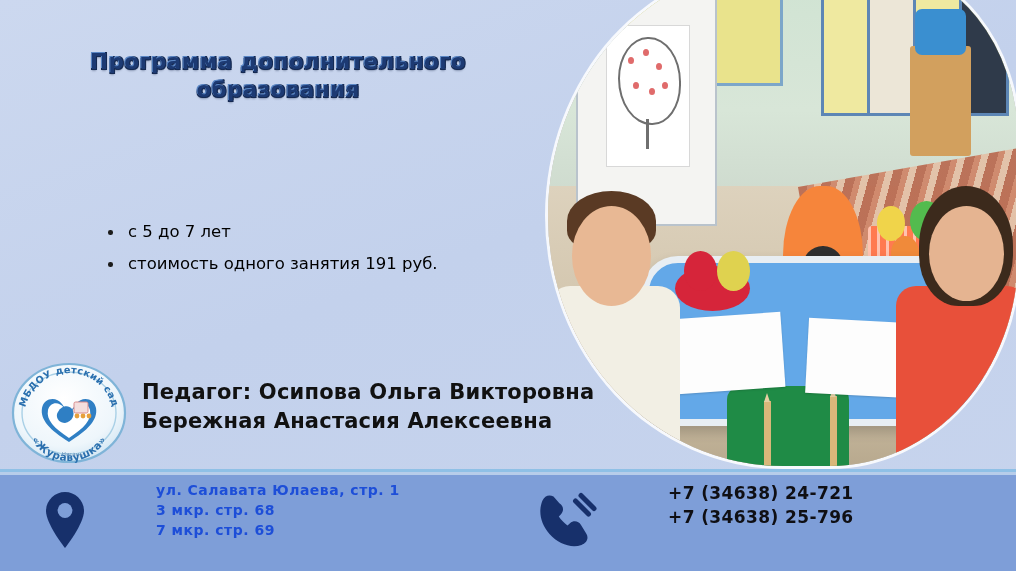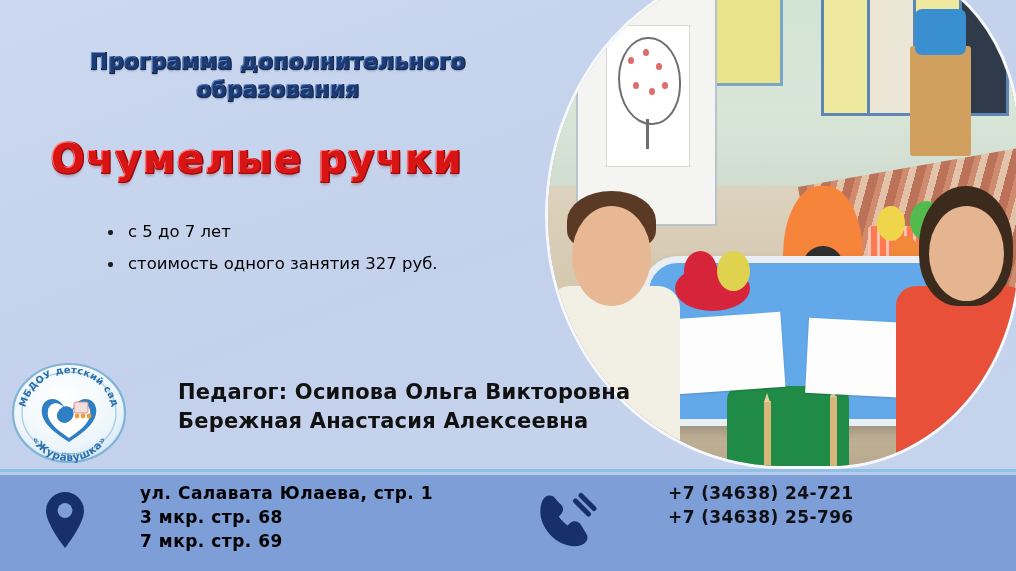--- a/index.html
+++ b/index.html
@@ -196,21 +196,20 @@
     position: absolute;
     left: 142px;
     top: 378px;
     font-family: "DejaVu Sans", sans-serif;
     font-weight: 700;
     font-size: 21px;
     line-height: 1.38;
     color: #111111;
     letter-spacing: .2px;
     white-space: nowrap;
-    margin-left: 36px;
   }
 
   
   .logo {
     position: absolute;
     left: 10px;
     top: 362px;
     width: 118px;
     height: 102px;
   }
@@ -245,28 +244,28 @@
     position: absolute;
     left: 536px;
     top: 492px;
     width: 62px;
     height: 58px;
   }
   .pin-icon svg, .phone-icon svg { display:block; width:100%; height:100%; }
 
   .address {
     position: absolute;
-    left: 140px;
+    left: 156px;
     top: 481px;
     font-family: "DejaVu Sans", sans-serif;
     font-weight: 700;
-    font-size: 17px;
+    font-size: 14px;
     line-height: 1.42;
     letter-spacing: .5px;
-    color: #000000;
+    color: #1d4ed8;
     white-space: nowrap;
   }
   .phones {
     position: absolute;
     left: 668px;
     top: 481px;
     font-family: "DejaVu Sans", sans-serif;
     font-weight: 700;
     font-size: 17px;
     line-height: 1.42;
@@ -336,25 +335,24 @@
       <div class="ph-boy-head"></div>
 
       <div class="ph-girl-body"></div>
       <div class="ph-girl-hair"></div>
       <div class="ph-girl-head"></div>
     </div>
   </div>
 
   <div class="subtitle">Программа дополнительного образования</div>
 
-  <div class="title">Очумелые ручки</div>
 
   <ul class="bullets">
     <li>с 5 до 7 лет</li>
-    <li>стоимость одного занятия 327 руб.</li>
+    <li>стоимость одного занятия 191 руб.</li>
   </ul>
 
   <div class="teacher-block">
     <div>Педагог: Осипова Ольга Викторовна</div>
     <div>Бережная Анастасия Алексеевна</div>
   </div>
 
   <div class="logo">
     <svg viewBox="0 0 118 102" xmlns="http://www.w3.org/2000/svg">
       <defs>

